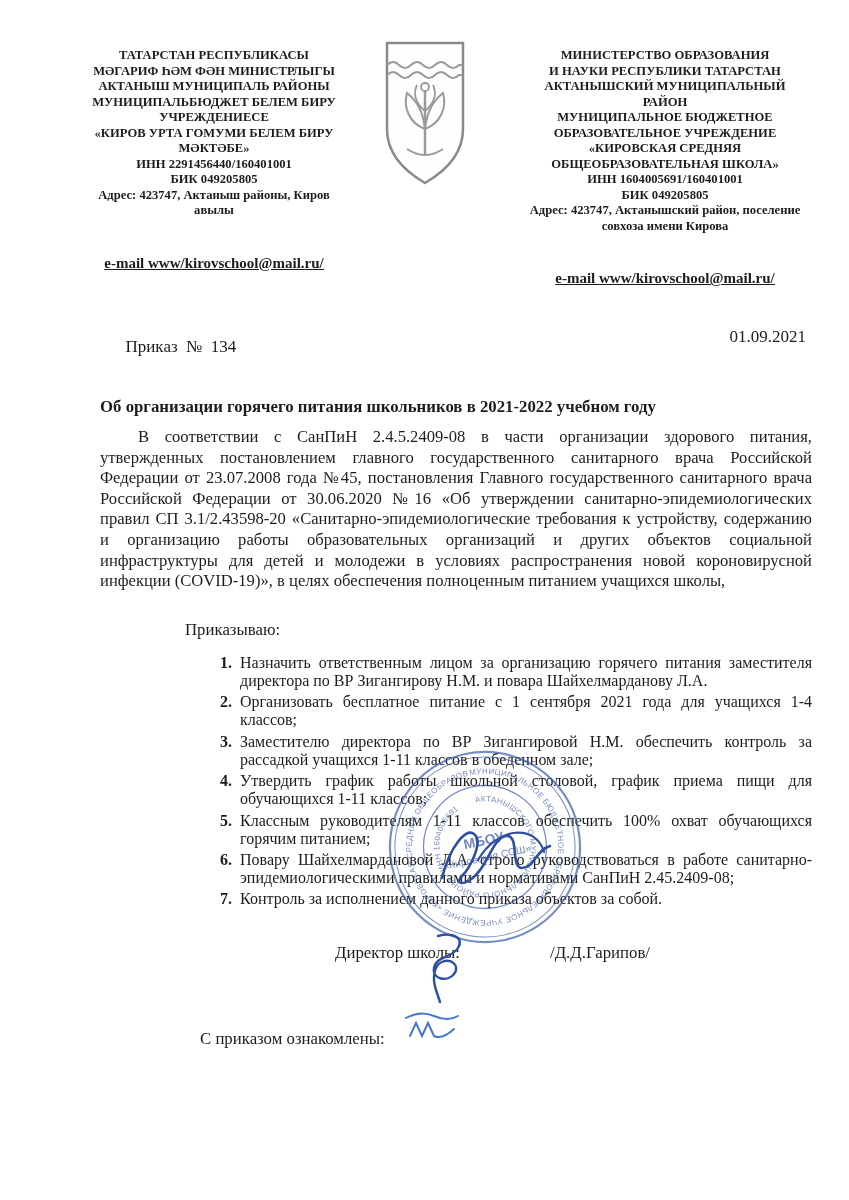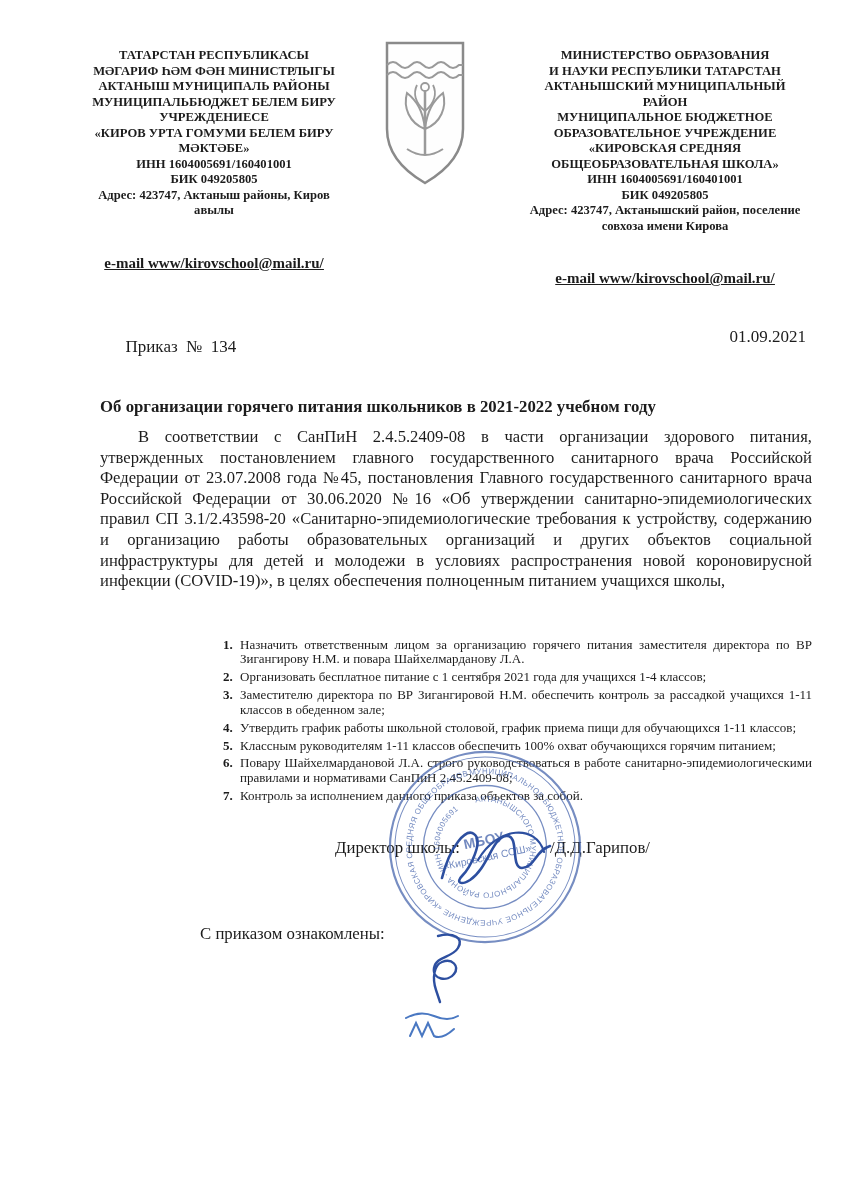--- a/index.html
+++ b/index.html
@@ -17,21 +17,21 @@
   .lh-email { margin-top:1px; font-weight:bold; font-size:15px; text-align:center;text-decoration:underline; }
   .email-link { text-decoration:underline; }
   .lh-emblem { width:96px; padding-top:4px; flex:0 0 auto; }
   
   .body-area { padding:0 37px 0 100px; }
   .order-number-row { position:relative; text-align:left; margin-top:14px; font-size:17px; white-space:pre; }
   .order-date { position:absolute; right:6px; top:10px; font-size:17px; white-space:normal; }
   .order-title { text-align:left; font-weight:bold; font-size:16.8px; margin-top:0px; }
   .intro { font-size:16.6px; line-height:1.24; text-align:justify; text-indent:38px; margin-top:10px; }
   .directive { margin:28px 0 0 85px; font-size:16.8px; }
-  ol.order-list { margin:46px 0 0 112px; padding-left:24px; font-size:13px; line-height:1.14; text-align:justify; }
+  ol.order-list { margin:14px 0 0 112px; padding-left:24px; font-size:16px; line-height:1.14; text-align:justify; }
   ol.order-list li { margin-bottom:3px; padding-left:4px; }
   ol.order-list li::marker { font-weight:bold; }
   .sign-row { margin-top:34px; padding-left:235px; font-size:16.8px; display:flex; }
   .sign-name { margin-left:90px;text-align:right; }
   .ack-row { margin-top:66px; margin-left:100px; font-size:16.8px; }
   
   .stamp { position:absolute; left:386px; top:748px; width:198px; height:198px; transform:rotate(-12deg); pointer-events:none; }
   .sig-director { position:absolute; left:432px; top:816px; }
   .sig-ack1 { position:absolute; left:408px; top:928px; }
   .sig-ack2 { position:absolute; left:400px; top:1008px; }
@@ -43,21 +43,21 @@
 
   <header class="letterhead">
     <div class="lh-block lh-left">
       <div>ТАТАРСТАН РЕСПУБЛИКАСЫ
 МӘГАРИФ ҺӘМ ФӘН МИНИСТРЛЫГЫ
 АКТАНЫШ  МУНИЦИПАЛЬ  РАЙОНЫ
 МУНИЦИПАЛЬБЮДЖЕТ  БЕЛЕМ БИРУ
 УЧРЕЖДЕНИЕСЕ
 «КИРОВ УРТА ГОМУМИ БЕЛЕМ БИРУ
 МӘКТӘБЕ»
-ИНН 1604005691/160401001
+ИНН 2291456440/160401001
 БИК 049205805
 Адрес: 423747, Актаныш районы, Киров
 авылы</div>
       <div class="lh-email">
         <span>e-mail </span><span class="email-link">www/kirovschool@mail.ru/</span>
       </div>
     </div>
 
     <div class="lh-emblem">
       <svg viewBox="0 0 96 152" width="96" height="152">
@@ -96,20 +96,21 @@
   <main class="body-area">
     <div class="order-number-row">
       <span>Приказ  №  134</span>
       <span class="order-date">01.09.2021</span>
     </div>
 
     <h1 class="order-title">Об организации горячего питания школьников в 2021-2022  учебном году</h1>
 
     <p class="intro">В соответствии с СанПиН 2.4.5.2409-08 в части организации здорового питания, утвержденных постановлением главного государственного санитарного врача Российской Федерации от 23.07.2008 года №45, постановления Главного государственного санитарного врача Российской Федерации от 30.06.2020 №16 «Об утверждении санитарно-эпидемиологических правил СП 3.1/2.43598-20  «Санитарно-эпидемиологические требования к устройству, содержанию и организацию работы образовательных организаций и других объектов социальной инфраструктуры для детей и молодежи в условиях распространения новой короновирусной инфекции (COVID-19)», в целях обеспечения полноценным питанием учащихся школы,</p>
 
+    <p class="directive">Приказываю:</p>
 
     <ol class="order-list">
       <li>Назначить ответственным лицом за организацию горячего питания заместителя директора по ВР Зигангирову Н.М. и повара Шайхелмарданову Л.А.</li>
       <li>Организовать бесплатное питание с 1 сентября 2021 года для учащихся 1-4 классов;</li>
       <li>Заместителю директора по ВР Зигангировой Н.М. обеспечить контроль за рассадкой учащихся 1-11 классов в обеденном зале;</li>
       <li>Утвердить график работы школьной столовой, график приема пищи для обучающихся 1-11 классов;</li>
       <li>Классным руководителям 1-11 классов обеспечить 100% охват обучающихся горячим питанием;</li>
       <li>Повару Шайхелмардановой Л.А. строго руководствоваться в работе санитарно-эпидемиологическими правилами и нормативами СанПиН 2.45.2409-08;</li>
       <li>Контроль за исполнением данного приказа объектов за собой.</li>
     </ol>

